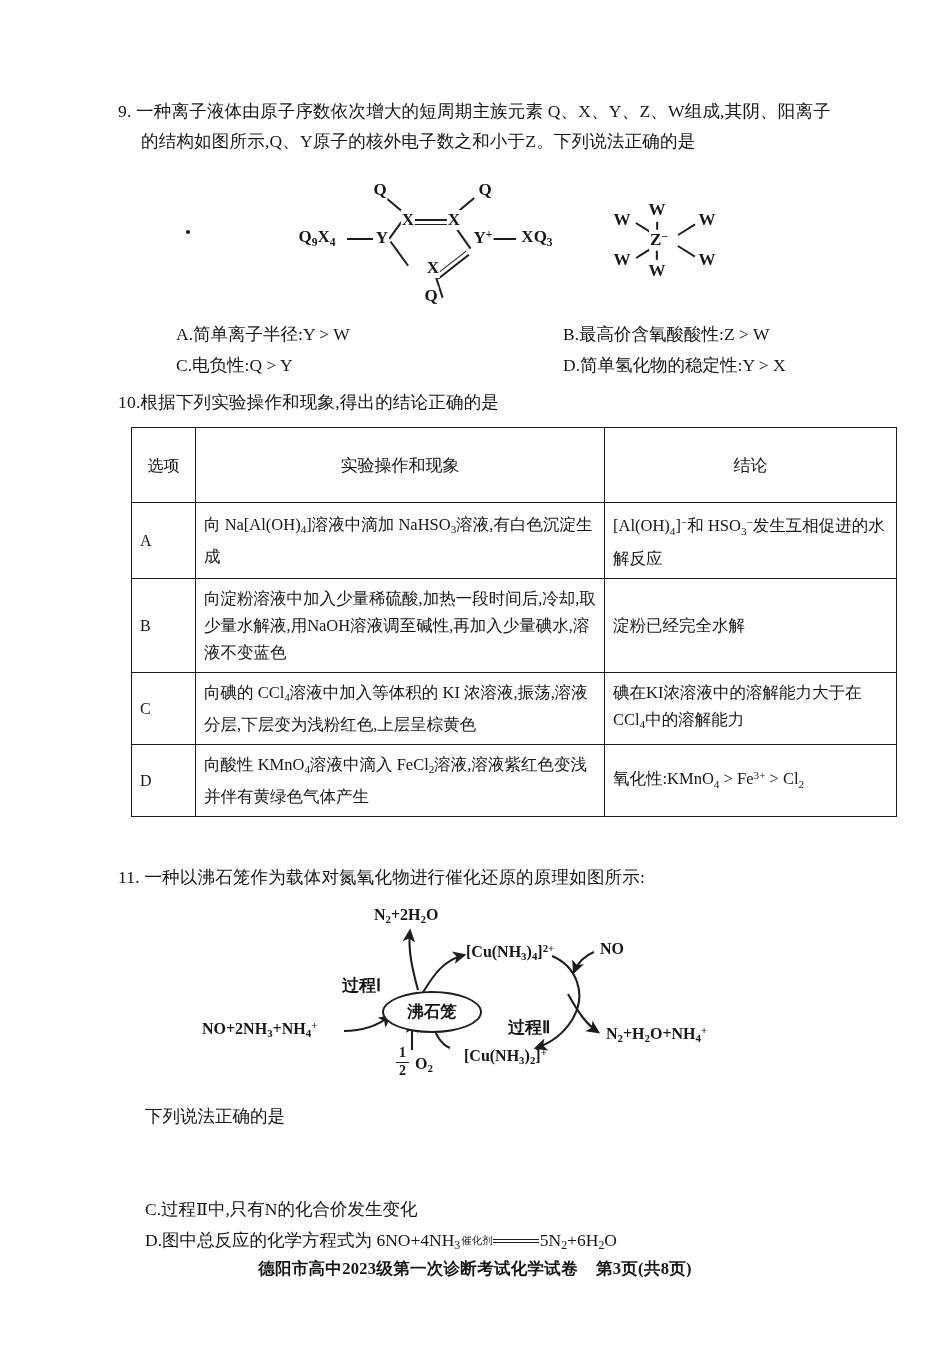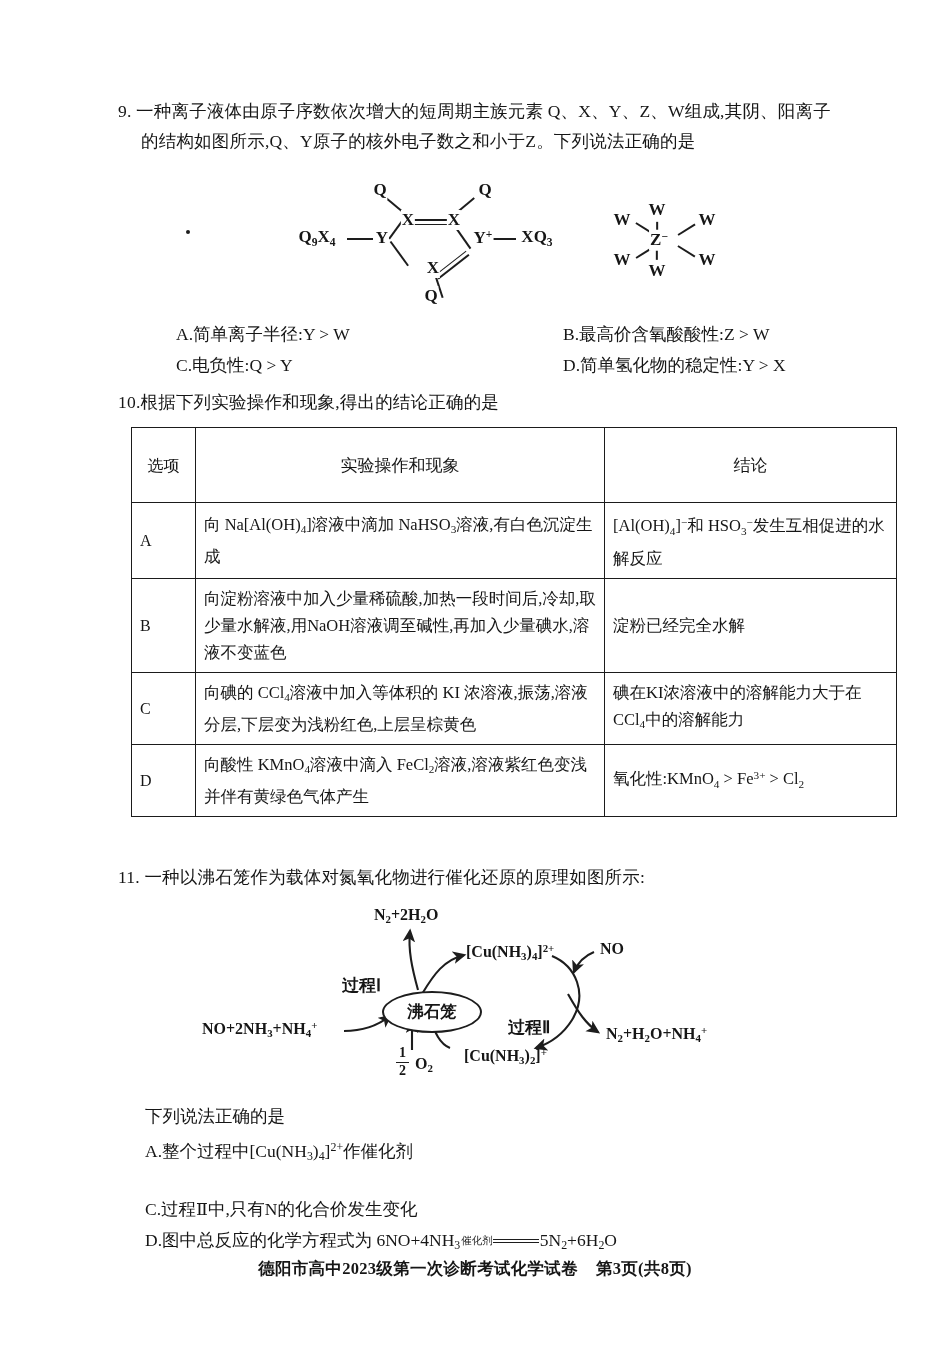--- a/index.html
+++ b/index.html
@@ -330,23 +330,20 @@
     </div>
     <div class="f11txt" style="left:219px; top:157px;">O<sub>2</sub></div>
 
     <div class="f11txt" style="left:270px; top:44px;">[Cu(NH<sub>3</sub>)<sub>4</sub>]<sup>2+</sup></div>
     <div class="f11txt" style="left:268px; top:148px;">[Cu(NH<sub>3</sub>)<sub>2</sub>]<sup>+</sup></div>
     <div class="f11txt" style="left:404px; top:42px;">NO</div>
     <div class="f11txt" style="left:410px; top:126px;">N<sub>2</sub>+H<sub>2</sub>O+NH<sub>4</sub><sup>+</sup></div>
   </div>
 
   <div class="opt" style="left:145px; top:1102px;">下列说法正确的是</div>
-  <div class="opt" style="left:145px; top:1133px;">
-    <span>A.</span><span>整个过程中[Cu(NH<sub>3</sub>)<sub>4</sub>]<sup>2+</sup>作催化剂</span>
-  </div>
   <div class="opt" style="left:145px; top:1195px;">
     <span>C.</span><span>过程Ⅱ中,只有N的化合价发生变化</span>
   </div>
   <div class="opt" style="left:145px; top:1226px;">
     <span>D.</span><span>图中总反应的化学方程式为 6NO+4NH<sub>3</sub></span><span class="rxn-arrow">
         <span class="lbl">催化剂</span>
         <span class="lines">
           <i></i>
           <i></i>
         </span>

